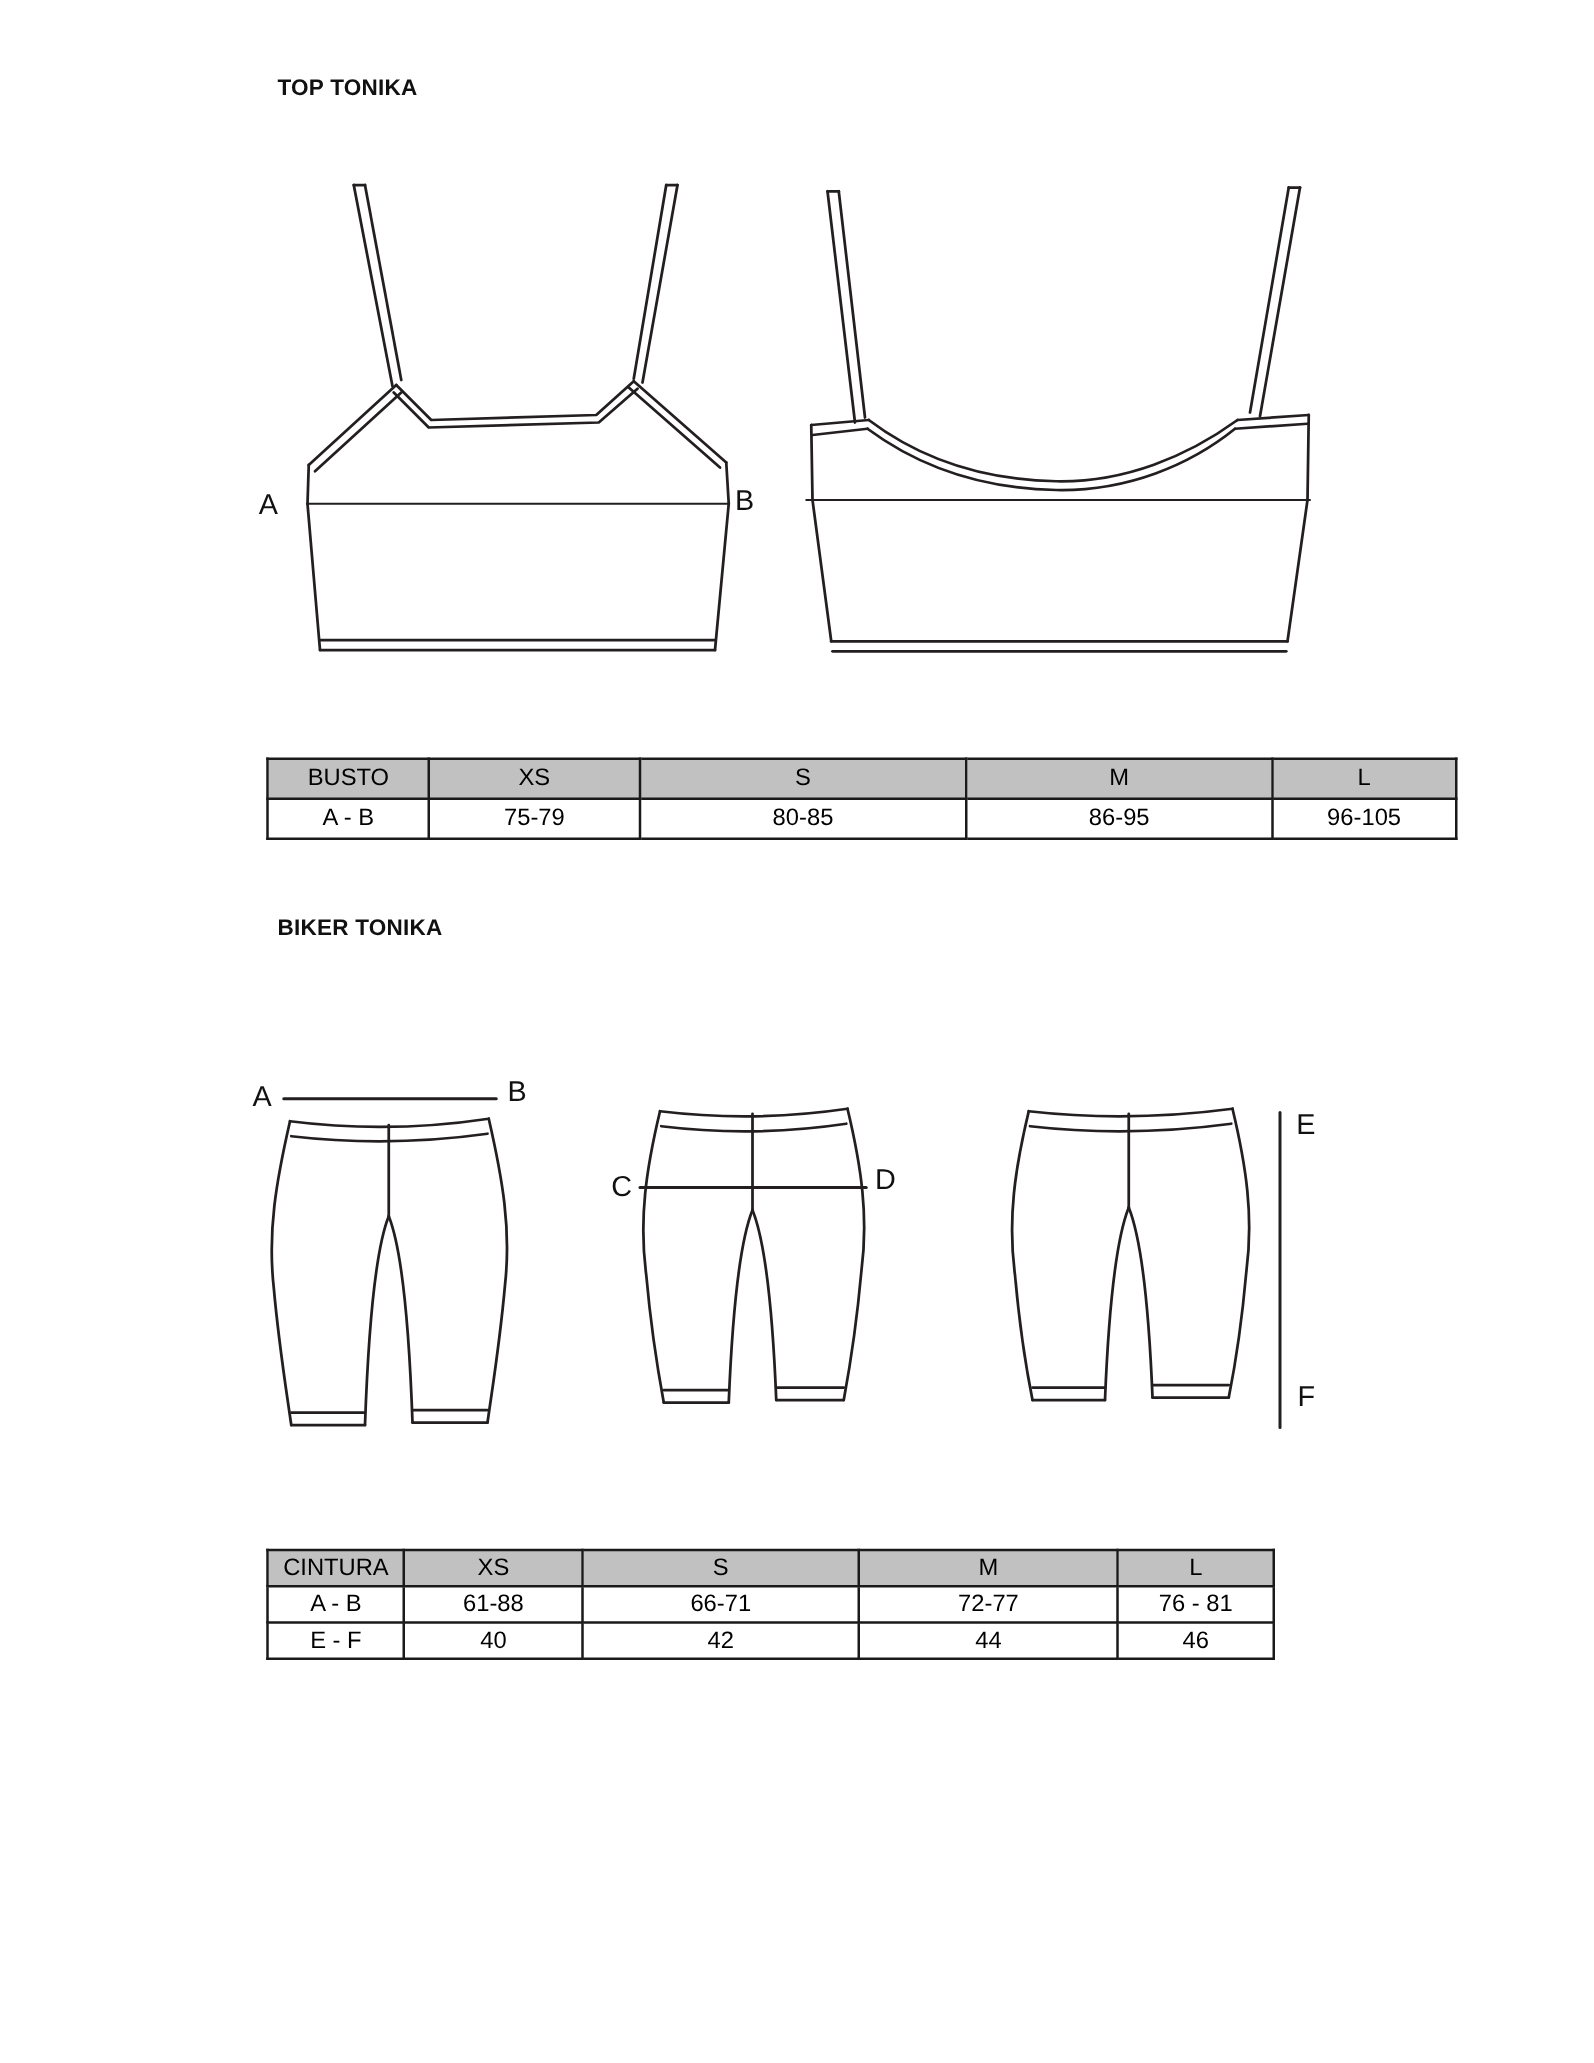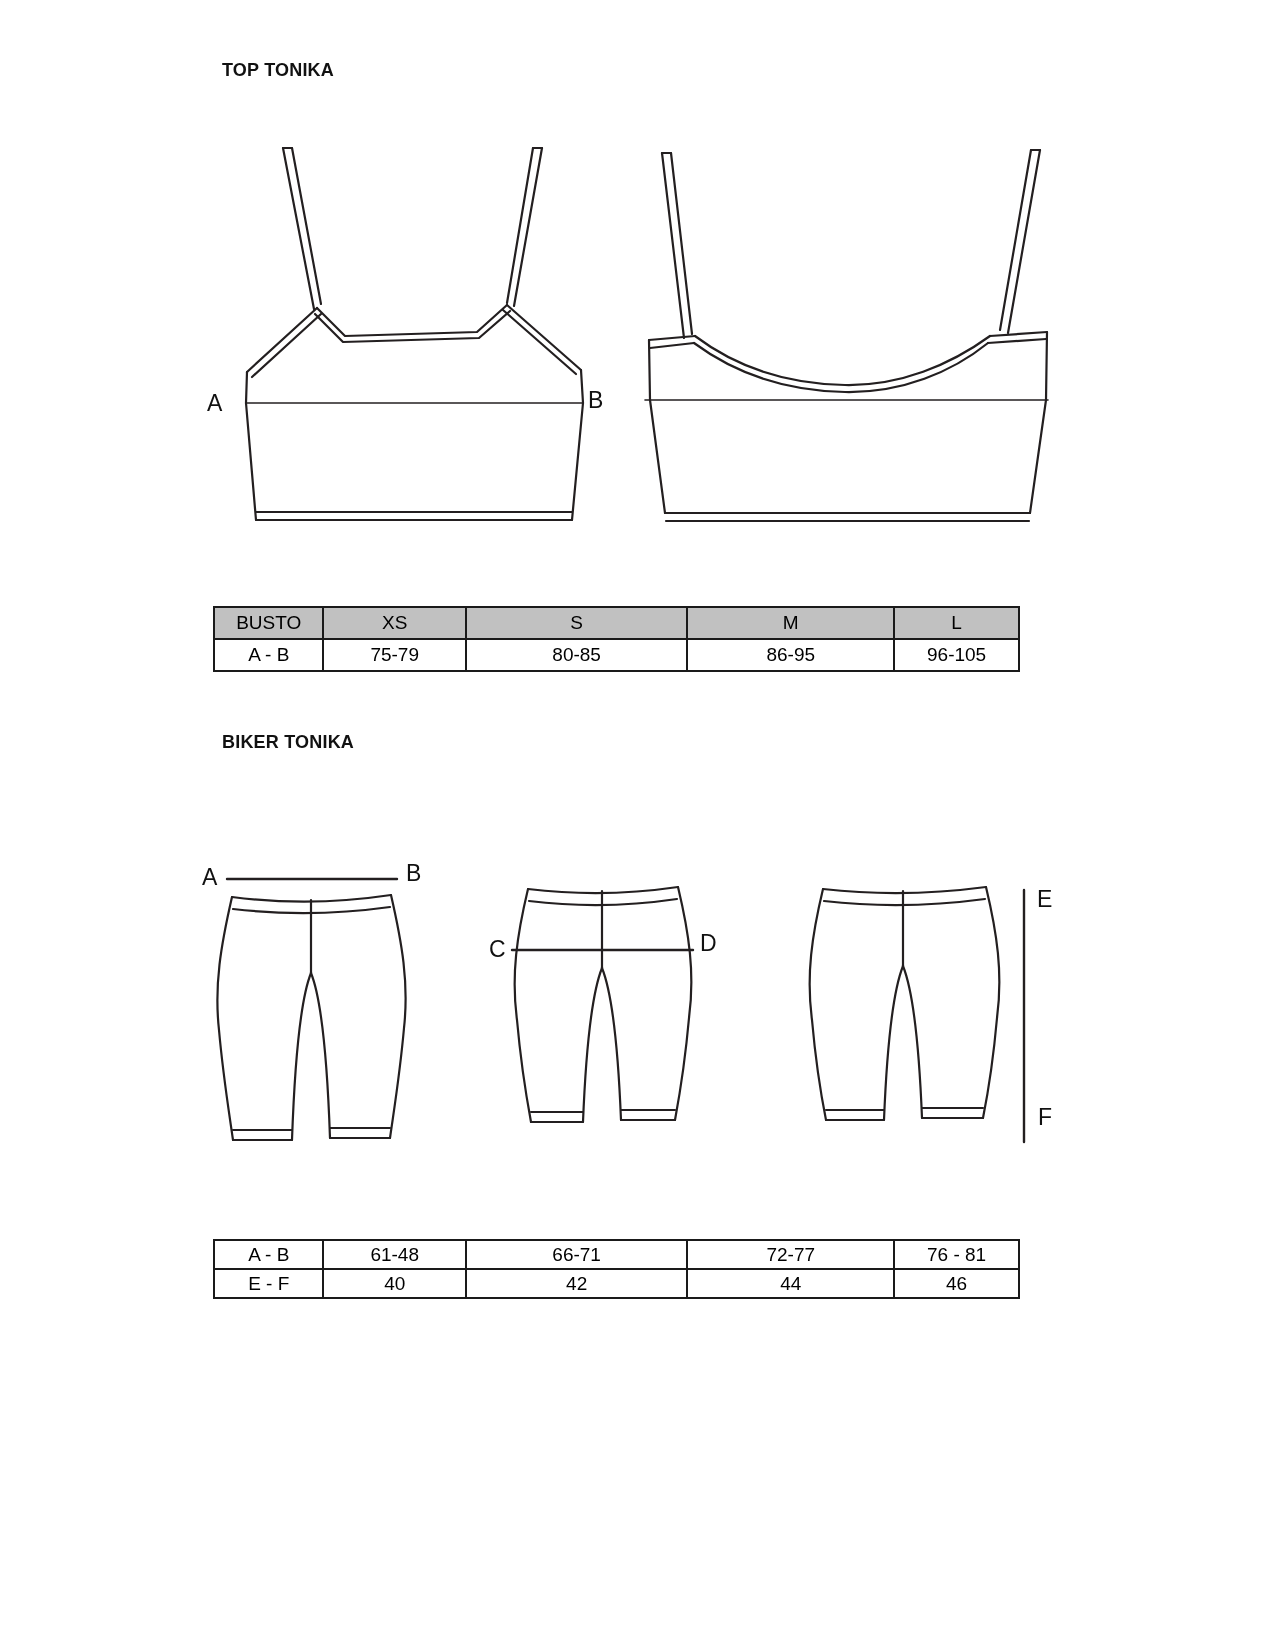--- a/index.html
+++ b/index.html
@@ -19,21 +19,21 @@
     white-space:nowrap;
   }
   table.size{
     position:absolute;border-collapse:collapse;table-layout:fixed;
     font-size:19px;color:#000;
   }
   table.size td{
     border:2px solid #1a1a1a;text-align:center;vertical-align:middle;
     padding:0;overflow:hidden;white-space:nowrap;
   }
-  #busto-table{left:213px;top:606px;width:807px;}
+  #busto-table{left:213px;top:606px;width:953px;}
   #busto-table td{height:30px;}
   #biker-table{left:213px;top:1239px;width:807px;}
   #biker-table td{height:27px;}
   tr.hdr td{background:#c1c1c1;}
   col.c0{width:13.6%;} col.c1{width:17.7%;} col.c2{width:27.5%;}
   col.c3{width:25.7%;} col.c4{width:15.5%;}
 </style>
 </head>
 <body>
 
@@ -192,23 +192,30 @@
 
 <table class="size" id="biker-table">
   <colgroup>
       <col class="c0">
       <col class="c1">
       <col class="c2">
       <col class="c3">
       <col class="c4">
     </colgroup>
   <tbody>
+      <tr class="hdr">
+    <td>CINTURA</td>
+    <td>XS</td>
+    <td>S</td>
+    <td>M</td>
+    <td>L</td>
+  </tr>
   <tr>
     <td>A - B</td>
-    <td>61-48</td>
+    <td>61-88</td>
     <td>66-71</td>
     <td>72-77</td>
     <td>76 - 81</td>
   </tr>
   <tr>
     <td>E - F</td>
     <td>40</td>
     <td>42</td>
     <td>44</td>
     <td>46</td>

